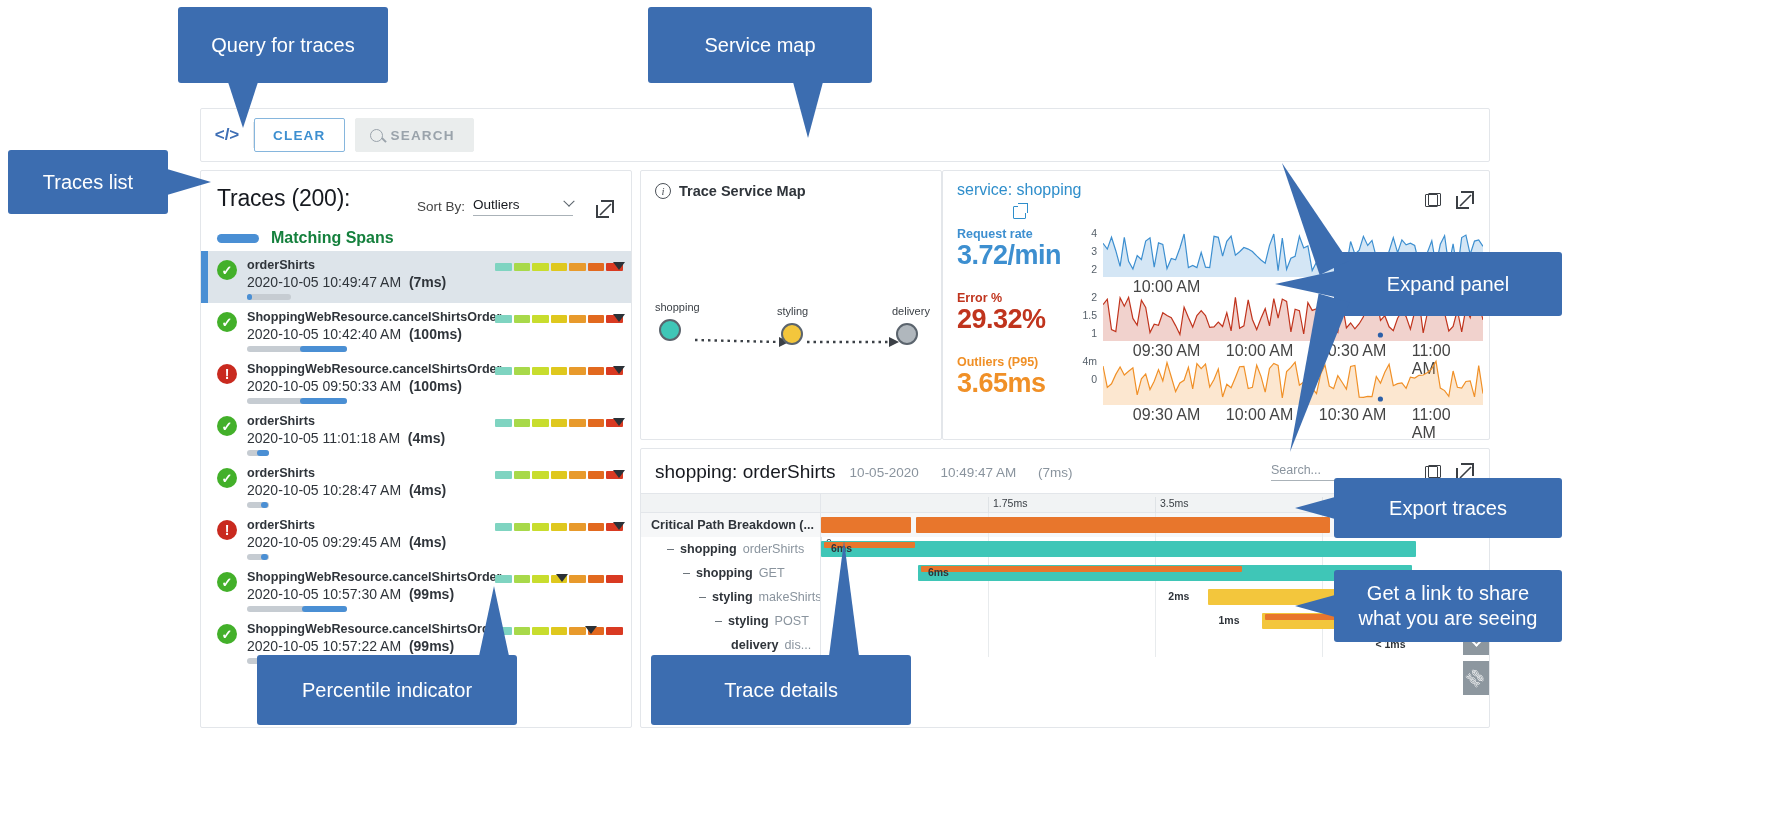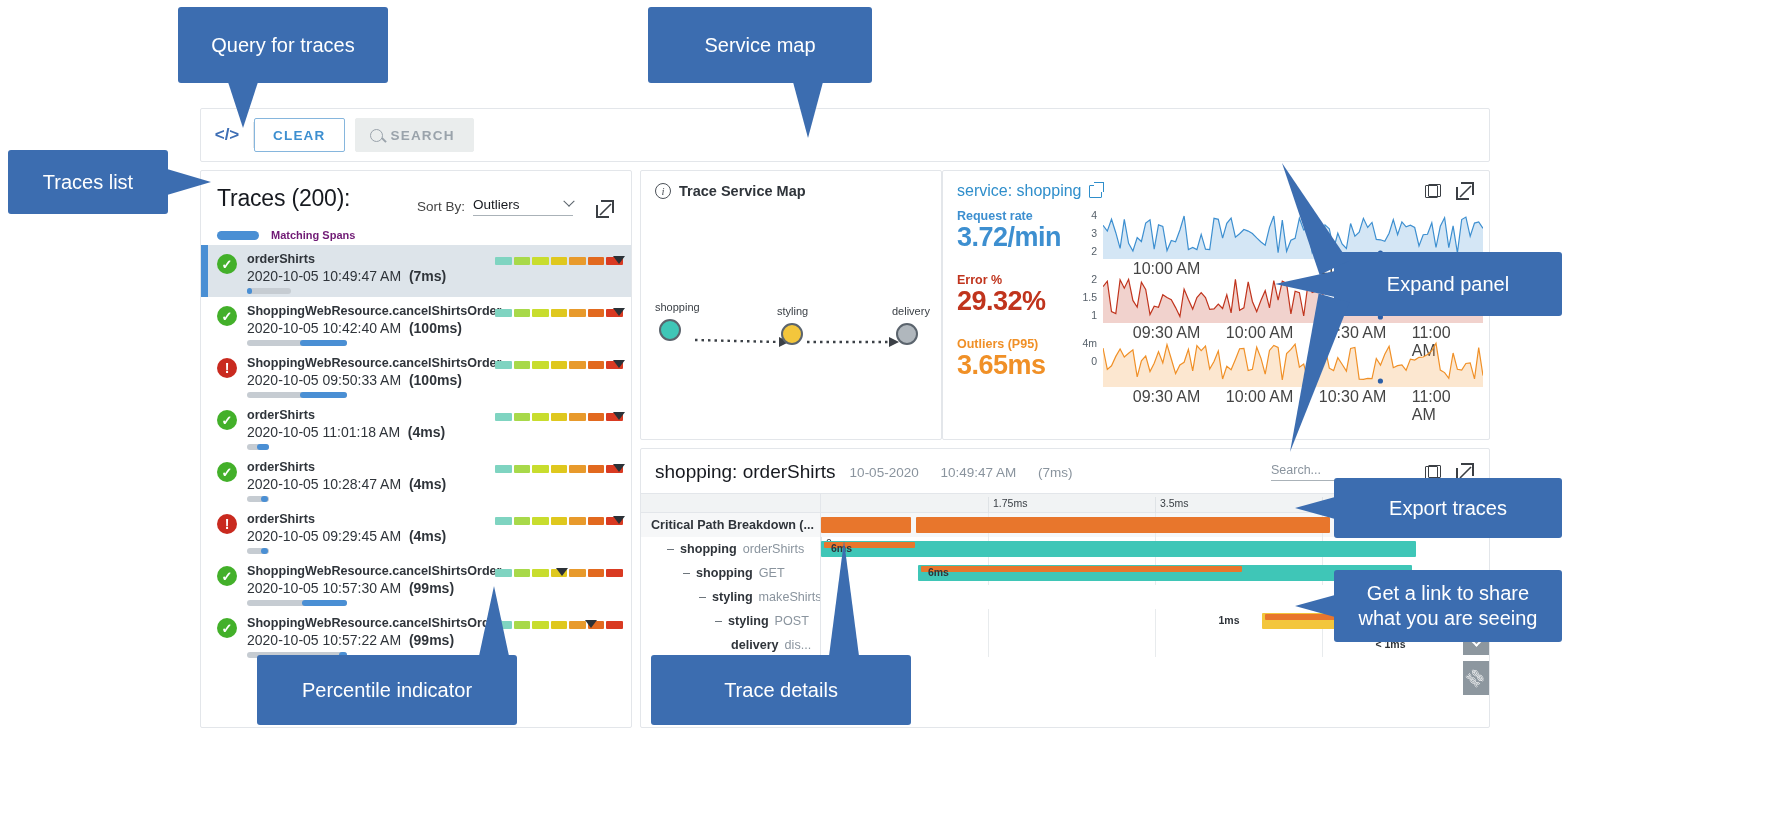--- a/index.html
+++ b/index.html
@@ -57,21 +57,21 @@
   .expand-ico { width: 20px; height: 20px; position: relative; margin-left: 14px; margin-top: 6px; }
   .expand-ico::before, .expand-ico::after {
     content:""; position: absolute; width: 11px; height: 11px; border-color: #3b3f44;
   }
   .expand-ico::before { top:1px; right:1px; border-top: 2px solid #3b3f44; border-right: 2px solid #3b3f44; }
   .expand-ico::after { bottom:1px; left:1px; border-bottom: 2px solid #3b3f44; border-left: 2px solid #3b3f44; }
   .expand-arrow { position:absolute; left:3px; top:3px; width:15px; height:15px; }
 
   .legend { display: flex; align-items: center; gap: 12px; padding: 10px 16px 4px 16px; }
   .legend-pill { width: 42px; height: 9px; border-radius: 5px; background: #4a8fd4; }
-  .legend-text { font-size: 11px; font-weight: 700; color: #701a75; }
+  .legend-text { font-size: 16px; font-weight: 700; color: #15803d; }
 
   .trace-row { display: flex; padding: 7px 10px 7px 12px; position: relative; height: 52px; }
   .trace-row.selected { background: #dde4ea; }
   .sel-bar { position: absolute; left: 0; top: 0; bottom: 0; width: 7px; background: #4a8fd4; }
   .status { width: 20px; height: 20px; border-radius: 50%; flex: 0 0 20px; margin: 2px 10px 0 4px;
             display:flex; align-items:center; justify-content:center; }
   .status.ok { background: #43b02a; }
   .status.err { background: #c92a1f; }
   .status.ok::after { content:"✓"; color:#fff; font-size:13px; font-weight:700; line-height:1; }
   .status.err::after { content:"!"; color:#fff; font-size:14px; font-weight:700; line-height:1; }
@@ -96,21 +96,21 @@
               font-size: 11px; color: #4b5158; display:flex; align-items:center; justify-content:center;
               font-family: "Liberation Serif", serif; font-style: italic; }
   .map-title { font-size: 14.5px; font-weight: 700; color: #2f343a; }
   .map-canvas { position: relative; height: 200px; }
   .node { position: absolute; border-radius: 50%; border: 2px solid #5b646d; }
   .node-label { position: absolute; font-size: 11px; color: #3b4046; }
 
   
   #metrics-panel { left: 742px; top: 62px; width: 548px; height: 270px; }
   .metrics-head { display: flex; align-items: center; padding: 10px 14px 6px 14px; }
-  .svc-link { font-size: 16px; color: #2f8ecb; display: flex; align-items: center; gap: 7px; }
+  .svc-link { font-size: 16px; color: #2f8ecb; display: flex; align-items: center; gap: 7px; flex-direction: column; }
   .ext-ico { width: 13px; height: 13px; border: 1.6px solid #2f8ecb; border-radius: 1px; position: relative; }
   .ext-ico::after { content:""; position:absolute; right:-3px; top:-4px; width:9px; height:9px;
                     border-top:1.6px solid #2f8ecb; border-right:1.6px solid #2f8ecb; background:#fff; }
   .hdr-icons { margin-left: auto; display: flex; align-items: center; gap: 14px; }
   .copy-ico { width: 16px; height: 14px; position: relative; }
   .copy-ico::before { content:""; position:absolute; left:0; bottom:0; width:11px; height:11px;
                       border: 1.7px solid #3b3f44; border-radius:1px; background:#fff; }
   .copy-ico::after { content:""; position:absolute; right:0; top:0; width:11px; height:11px;
                      border: 1.7px solid #3b3f44; border-radius:1px; }
   .metric-row { display: flex; align-items: flex-start; padding: 2px 14px 0 14px; }
@@ -544,20 +544,27 @@
             <div class="bar-inner" style="left:15%;width:48%;background:#e8762c"></div>
             <div class="bar-lbl" style="left:16%">6ms</div>
           </div>
         </div>
         <div class="wf-row">
           <div class="wf-name" style="padding-left:58px">
             <span class="tg">–</span>
             <span>styling</span>
             <span class="dim">makeShirts</span>
           </div>
+          <div class="wf-track">
+            <div class="gridline" style="left:25%"></div>
+            <div class="gridline" style="left:50%"></div>
+            <div class="gridline" style="left:75%"></div>
+            <div class="bar" style="left:58%;width:30.5%;background:#f3c63c"></div>
+            <div class="bar-lbl" style="left:52%">2ms</div>
+          </div>
         </div>
         <div class="wf-row">
           <div class="wf-name" style="padding-left:74px">
             <span class="tg">–</span>
             <span>styling</span>
             <span class="dim">POST</span>
           </div>
           <div class="wf-track">
             <div class="gridline" style="left:25%"></div>
             <div class="gridline" style="left:50%"></div>

